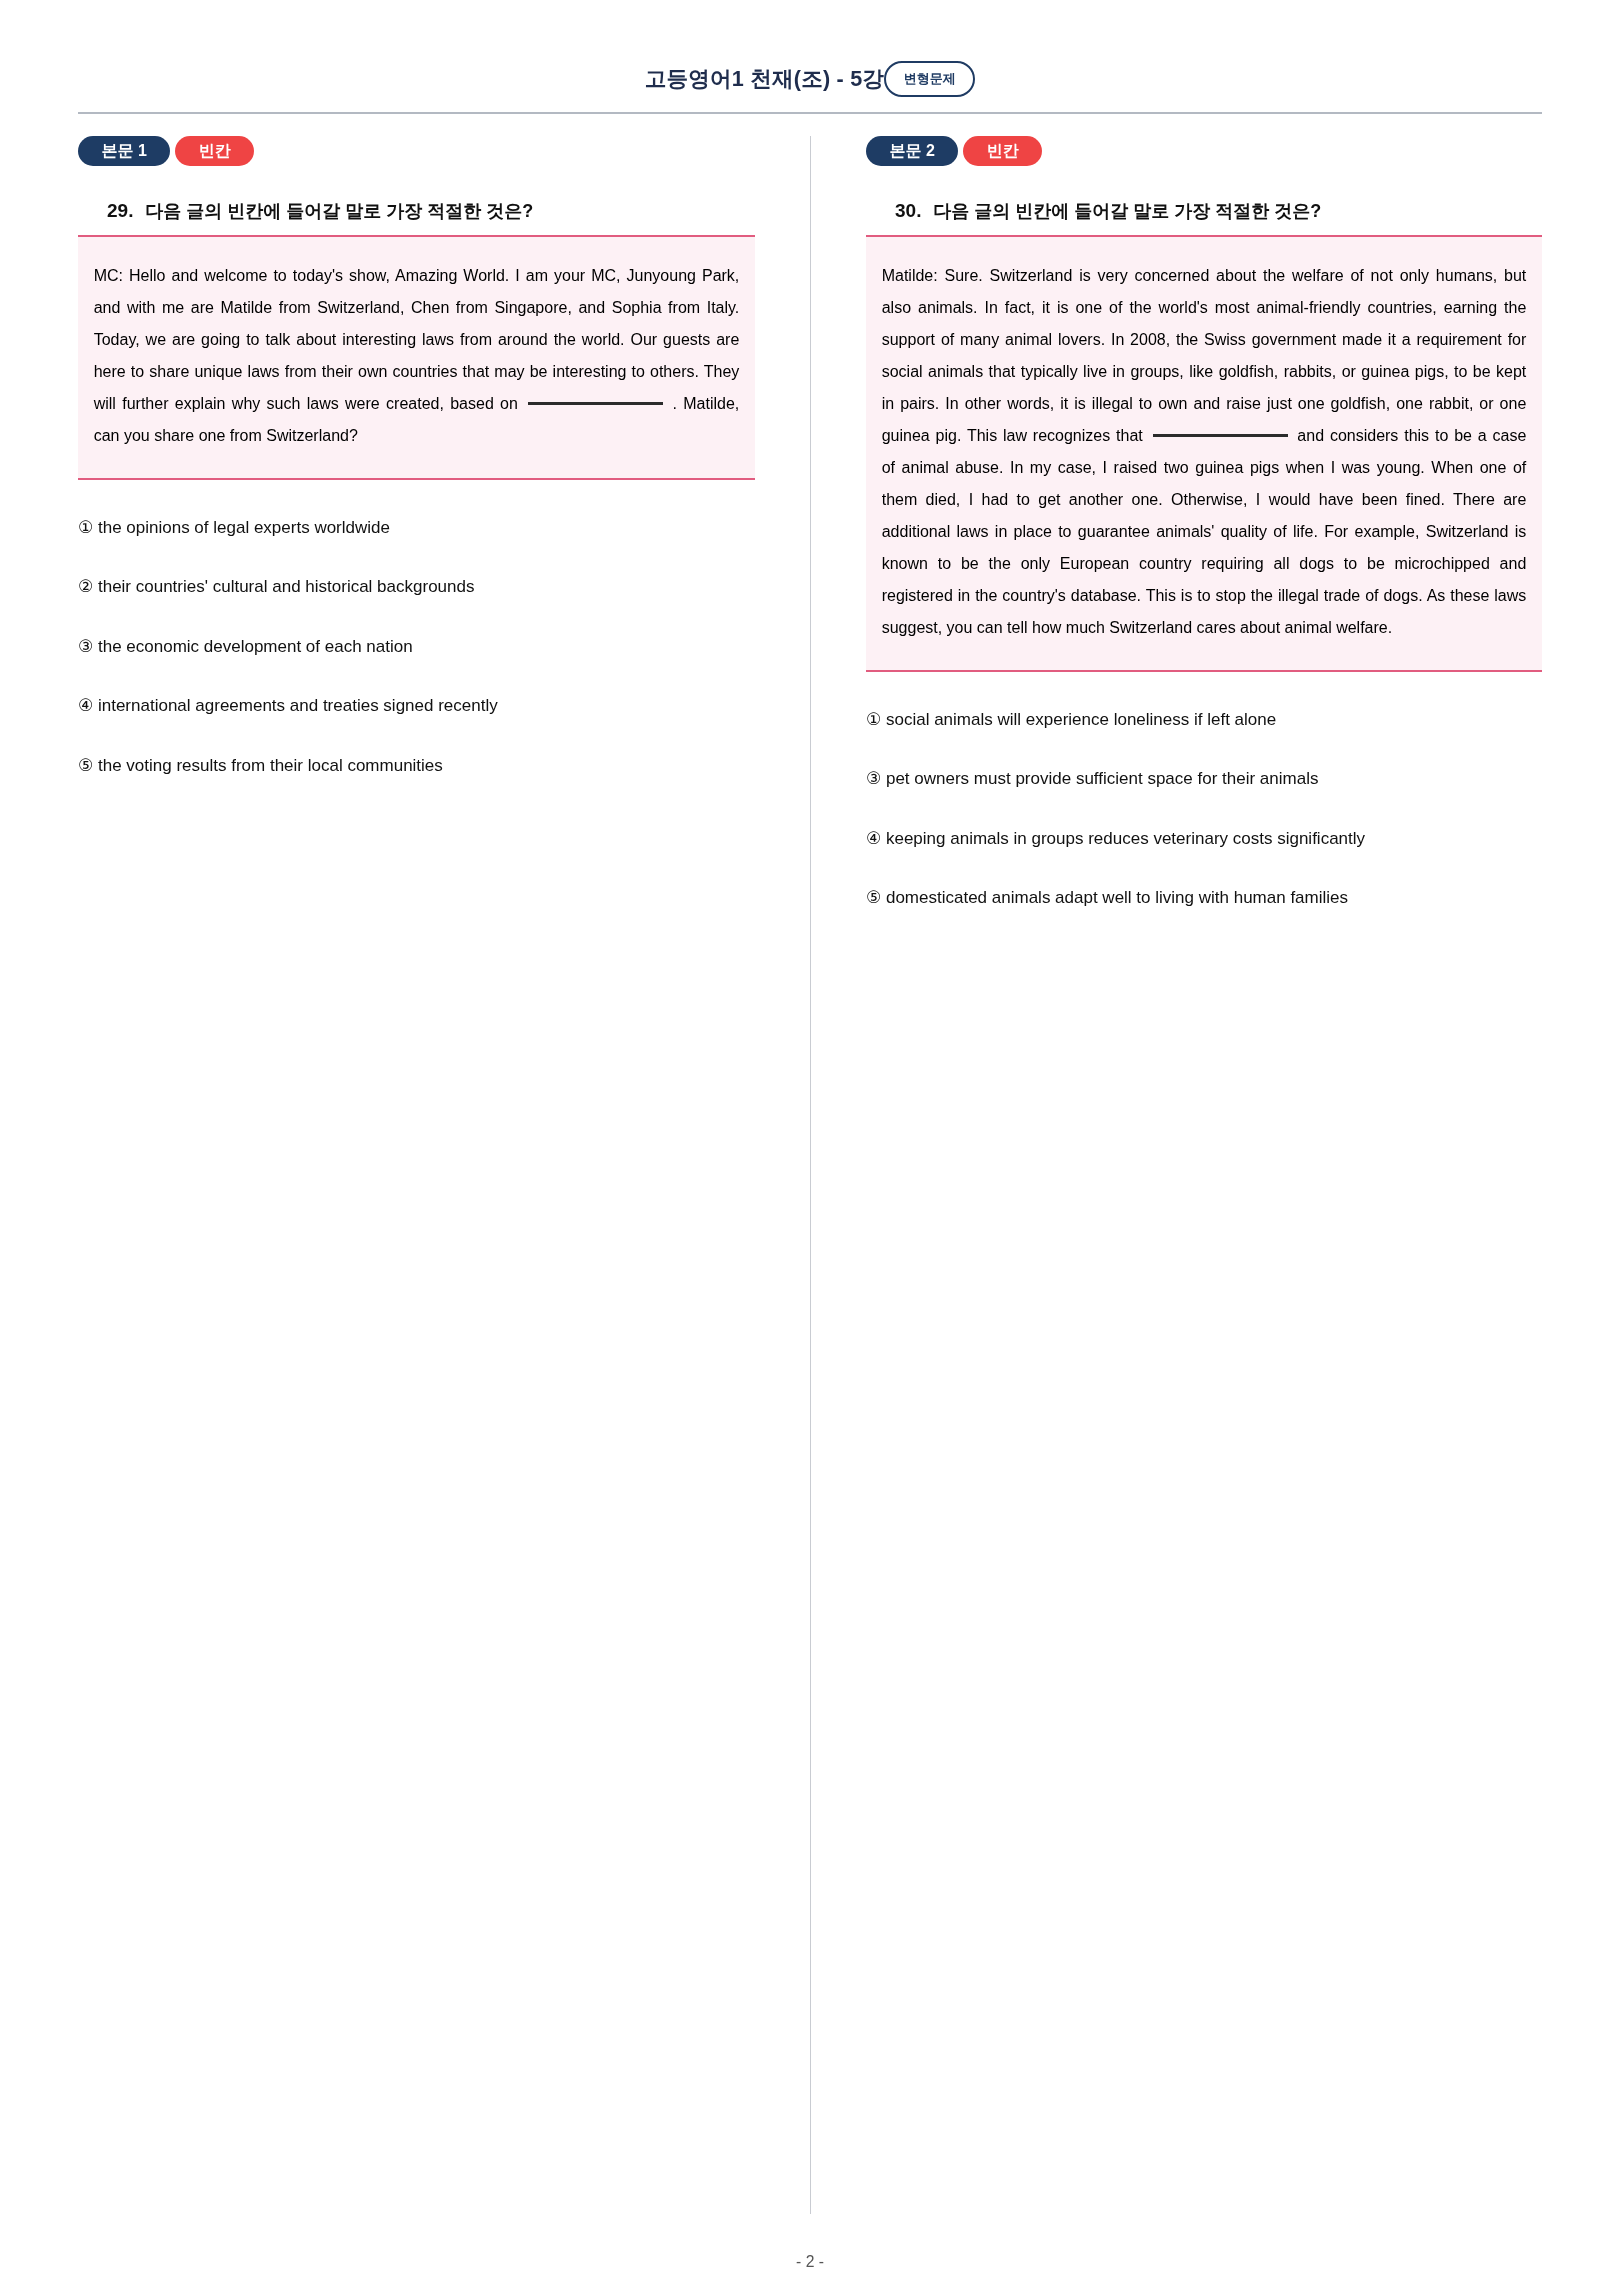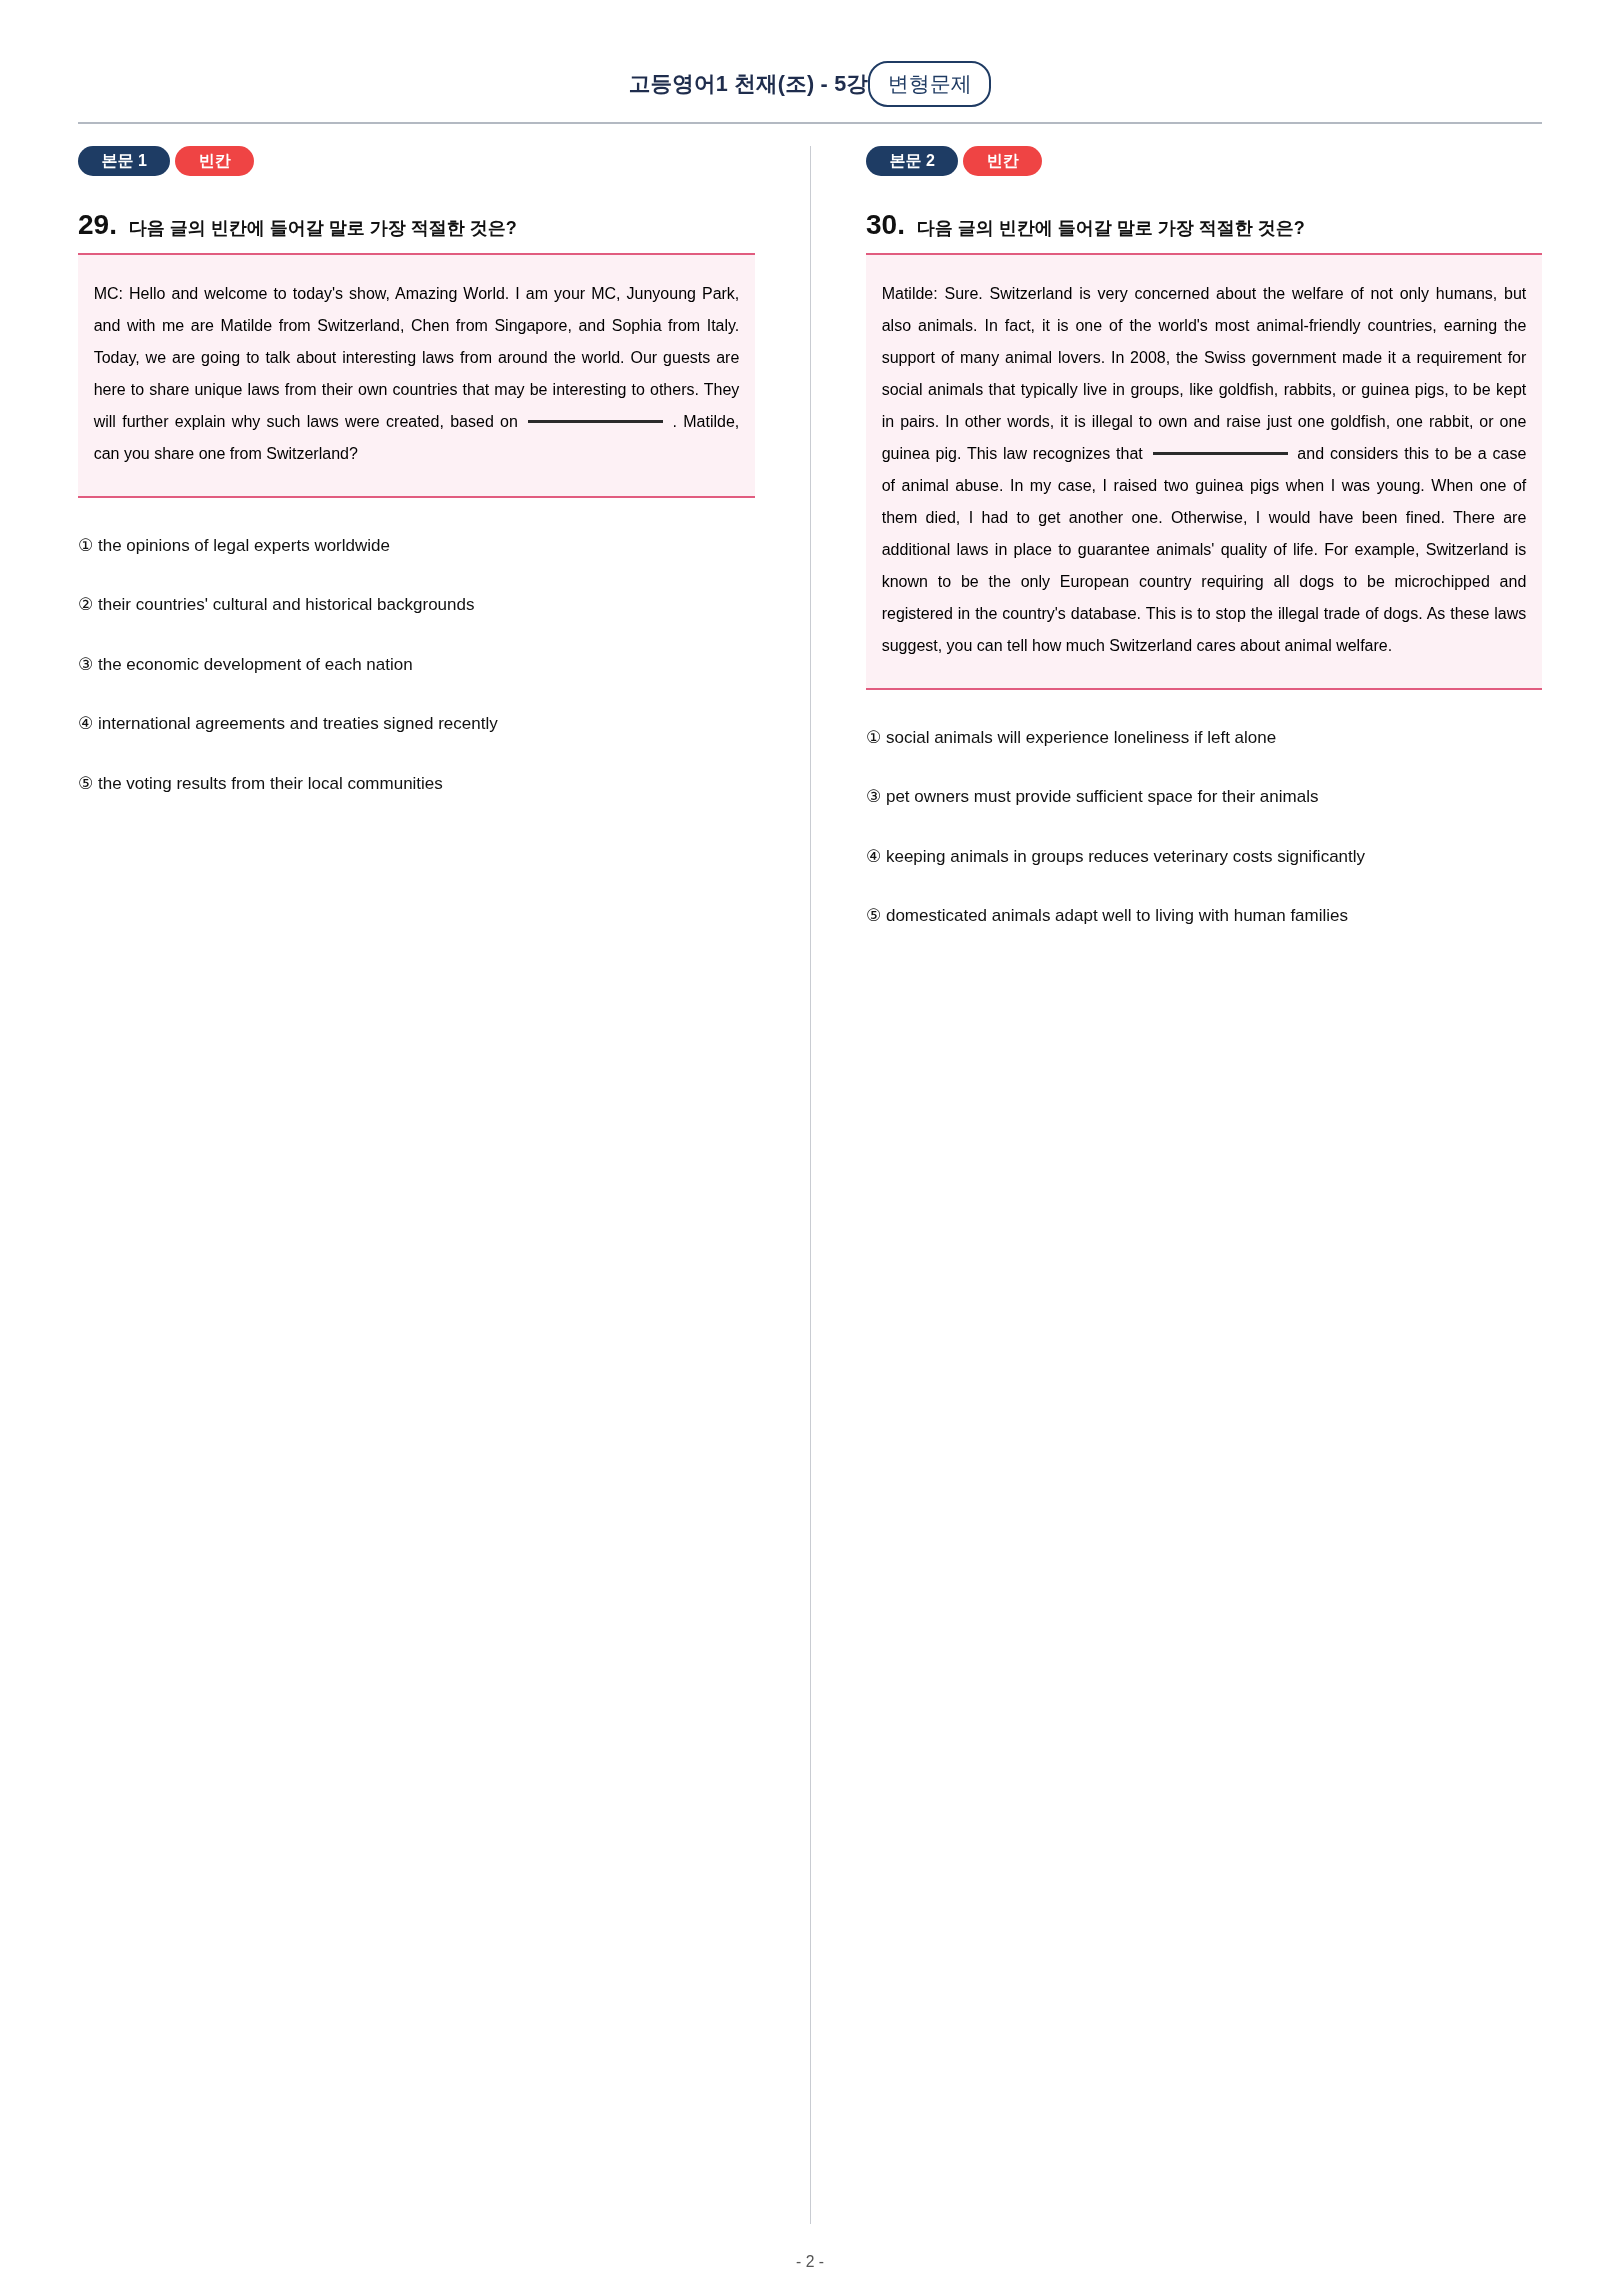--- a/index.html
+++ b/index.html
@@ -27,22 +27,22 @@
   }
   .header-title {
     font-size: 21.6px;
     font-weight: 700;
     color: #1f2d4d;
     letter-spacing: 0.2px;
   }
   .header-badge {
     border: 2px solid #1f3b63;
     color: #1f3b63;
-    font-size: 21px;
-    font-weight: 400;
+    font-size: 13px;
+    font-weight: 700;
     border-radius: 19.6px;
     padding: 6.9px 17.6px;
     background: #ffffff;
   }
   
   .columns {
     display: flex;
     align-items: stretch;
     min-height: 2078px;
     margin-top: 21.6px;
@@ -66,23 +66,24 @@
   .tag-navy { background: #1e3c64; }
   .tag-pink { background: #ef4444; }
   
   .question-row {
     display: flex;
     align-items: baseline;
     gap: 11.8px;
     margin-top: 33px;
   }
   .q-number {
-    font-size: 28px;
+    font-size: 19px;
     font-weight: 700;
     color: #111;
+    margin-left: 29px;
   }
   .q-text {
     font-size: 18px;
     font-weight: 700;
     color: #111;
   }
   
   .passage {
     margin-top: 12px;
     background: #fdf1f5;

